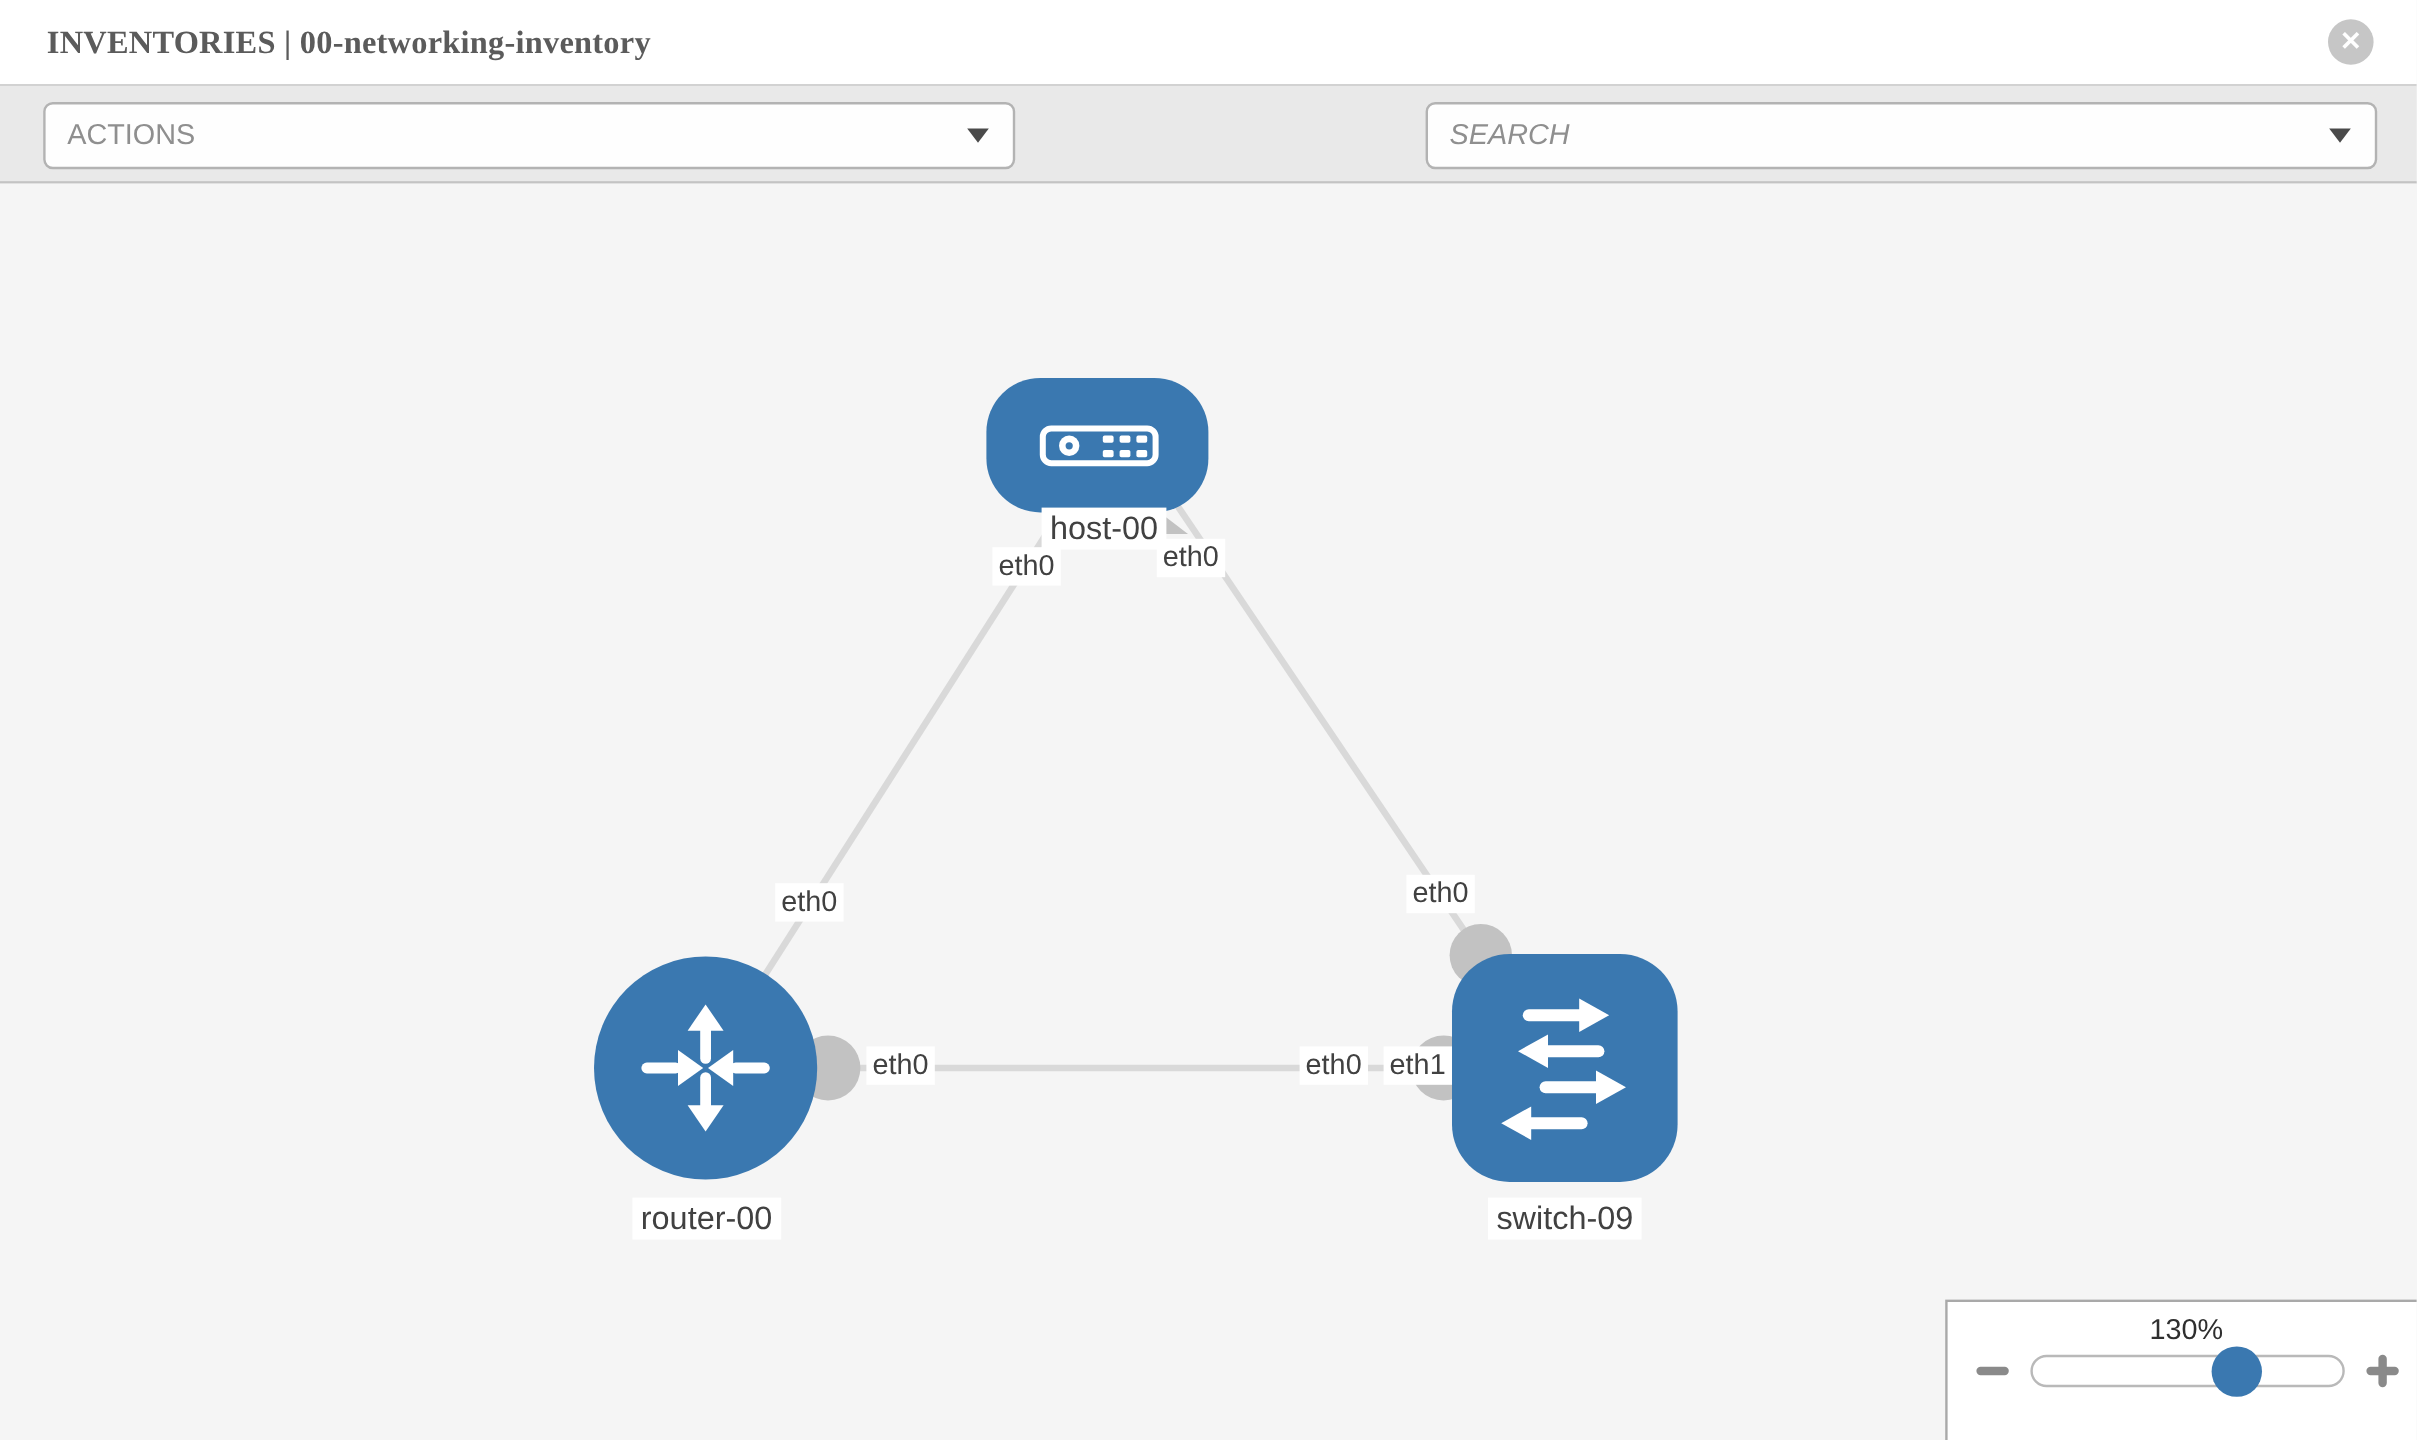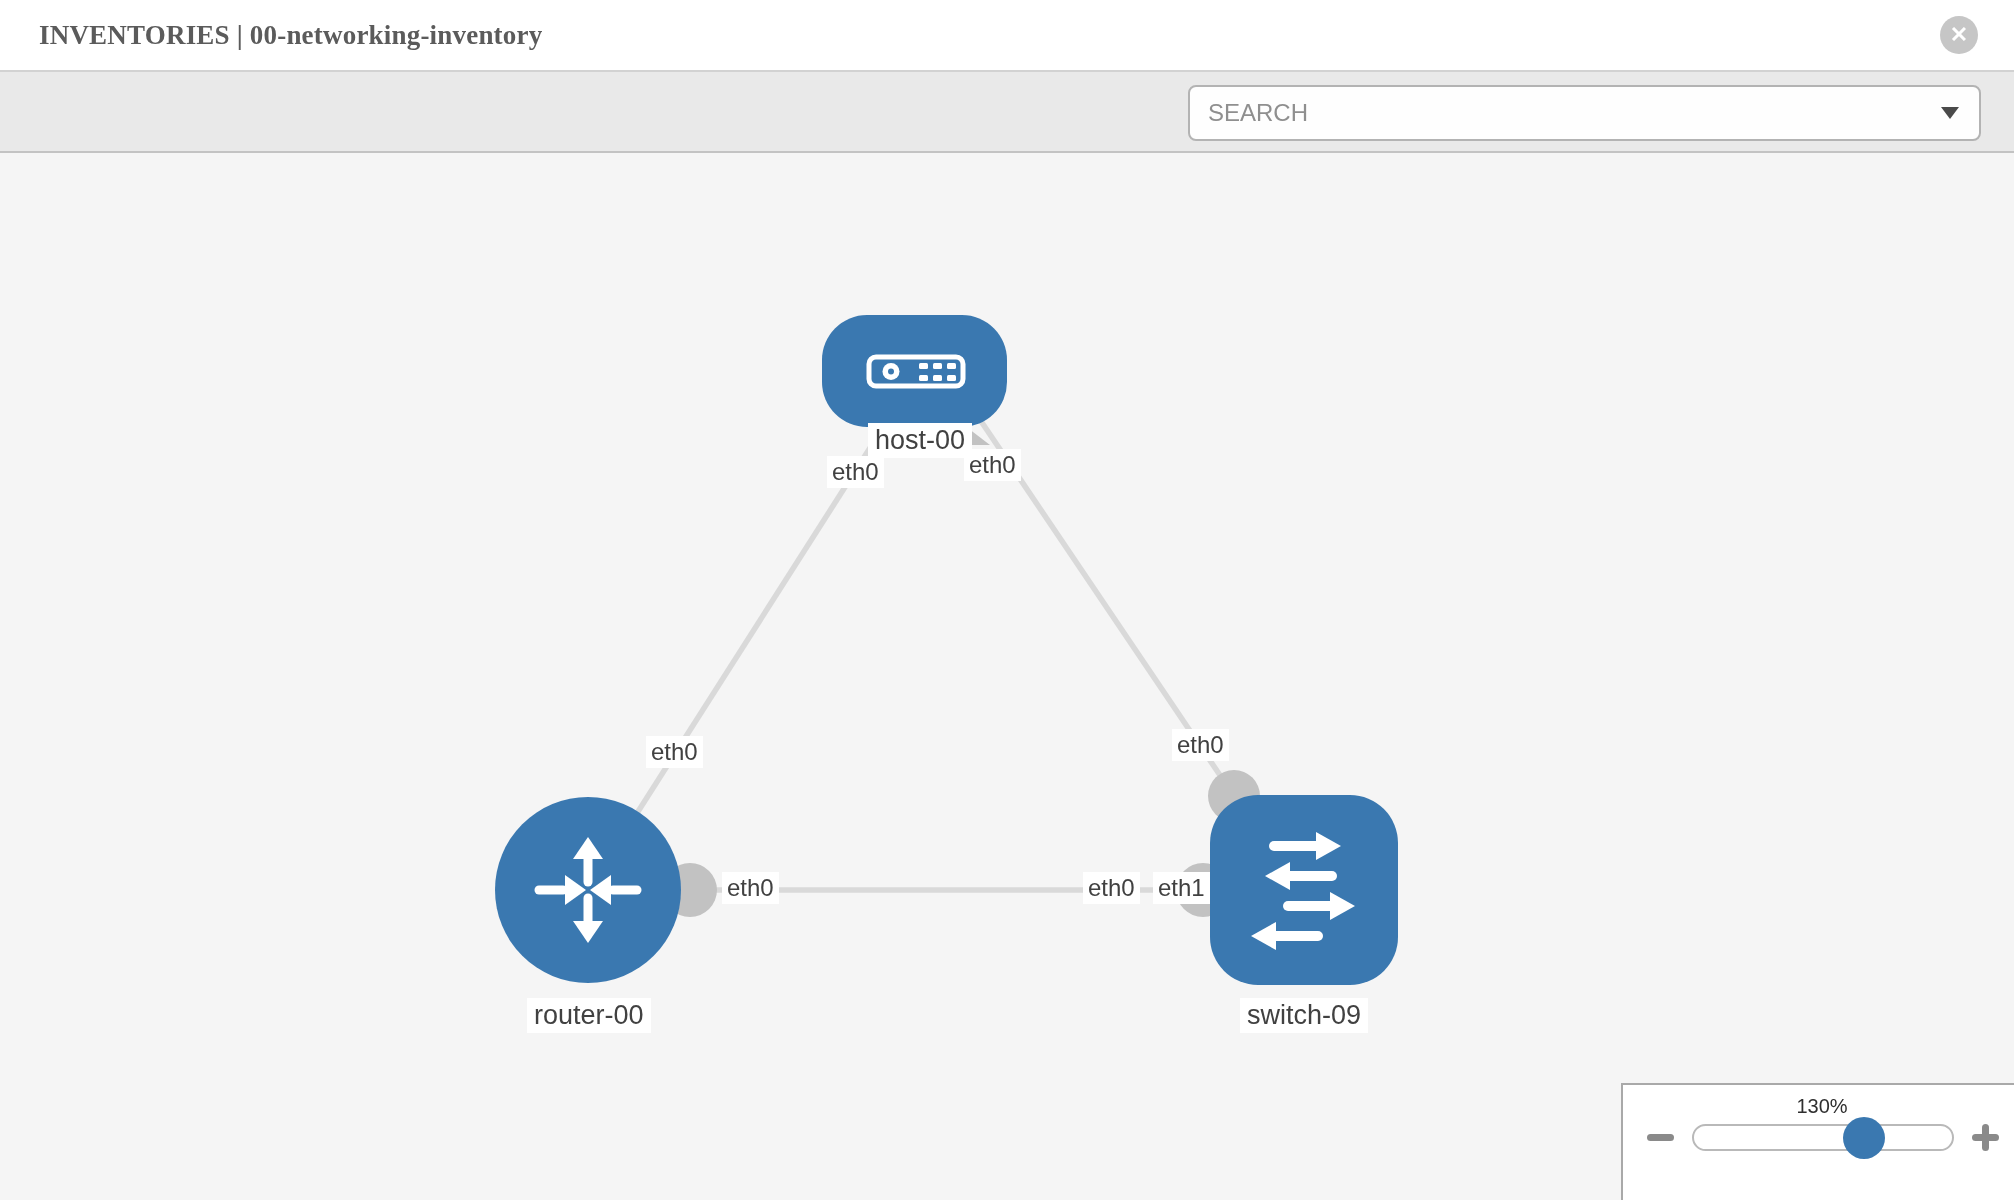--- a/index.html
+++ b/index.html
@@ -17,42 +17,42 @@
   
   .toolbar { height:81px; background:#e9e9e9; border-bottom:2px solid #c3c3c3;
     position:relative; display:flex; align-items:center; }
   .dropdown { position:absolute; top:13px; height:56px; background:#fefefe;
     border:2px solid #b3b3b3; border-radius:8px; display:flex; align-items:center;
     justify-content:space-between; padding:0 20px 0 18px; cursor:pointer; }
   .dropdown .dd-label { font-size:24px; color:#8f8f8f; }
   .caret { width:0; height:0; border-left:9px solid transparent; border-right:9px solid transparent;
     border-top:12px solid #4a4a4a; }
   .dd-actions { left:36px;  width:810px; }
-  .dd-search  { left:1188px; width:793px; }
+  .dd-search  { left:1188px; width:793px;font-style:italic; }
   .tool-icon { position:absolute; top:100px; cursor:pointer; }
   .tool-icon svg { display:block; }
   .icon-wrench { left:1050px; top:99px; }
   .icon-key    { left:1119px; top:99px; }
 
   
   .canvas { position:relative; width:2014px; height:1047px; background:#f5f5f5; overflow:hidden; }
   .canvas svg.graph { position:absolute; left:0; top:0; }
   .edge { stroke-width:5.5; }
   .node-shape { cursor:pointer; }
 
   .glabel { position:absolute; background:#ffffff; color:#414141; white-space:nowrap; }
   .node-label  { font-size:27px; padding:2px 7px; z-index:4; }
   .iface-label { font-size:24px; padding:2px 5px; z-index:2; }
   .iface-front { z-index:3; }
 
   
   .zoom-panel { position:absolute; left:1621px; top:930px; width:420px; height:150px;
     background:#ffffff; border:2px solid #a9a9a9; z-index:6; }
   .zoom-level { margin:10px 0 6px 68px; width:262px; text-align:center;
-    font-size:20px; color:#2f2f2f; }
+    font-size:24px; color:#2f2f2f; }
   .zoom-row { display:flex; align-items:center; padding-left:24px; }
   .zoom-minus { width:27px; height:7px; border-radius:4px; background:#8a8a8a; cursor:pointer; }
   .zoom-plus { position:relative; width:27px; height:27px; cursor:pointer; }
   .zoom-plus .h { position:absolute; left:0; top:10px; width:27px; height:7px; border-radius:4px; background:#8a8a8a; }
   .zoom-plus .v { position:absolute; left:10px; top:0; width:7px; height:27px; border-radius:4px; background:#8a8a8a; }
   .slider-track { position:relative; width:262px; height:27px; margin:0 18px;
     border:2px solid #b9b9b9; border-radius:14px; background:#ffffff; cursor:pointer; }
   .slider-handle { position:absolute; top:-9px; width:42px; height:42px; border-radius:50%;
     background:#3a78b0; cursor:grab; }
 </style>
@@ -60,20 +60,24 @@
 <body>
 
 <div class="header">
   <div class="page-title">INVENTORIES | 00-networking-inventory</div>
   <div class="close-btn">
     <span>✕</span>
   </div>
 </div>
 
 <div class="toolbar">
+  <div class="dropdown dd-actions">
+    <span class="dd-label">ACTIONS</span>
+    <span class="caret"></span>
+  </div>
 
   <span class="tool-icon icon-wrench">
     <svg width="36" height="36" viewBox="0 0 34 34">
       <g transform="rotate(45 17 17)">
         <circle cx="17" cy="8.5" r="6" fill="none" stroke="#6e757d" stroke-width="4.5"></circle>
         <rect x="13" y="0" width="8" height="7.5" fill="#e9e9e9"></rect>
         <rect x="13.8" y="11.5" width="6.4" height="19" rx="3.2" fill="#6e757d"></rect>
       </g>
     </svg>
   </span>

